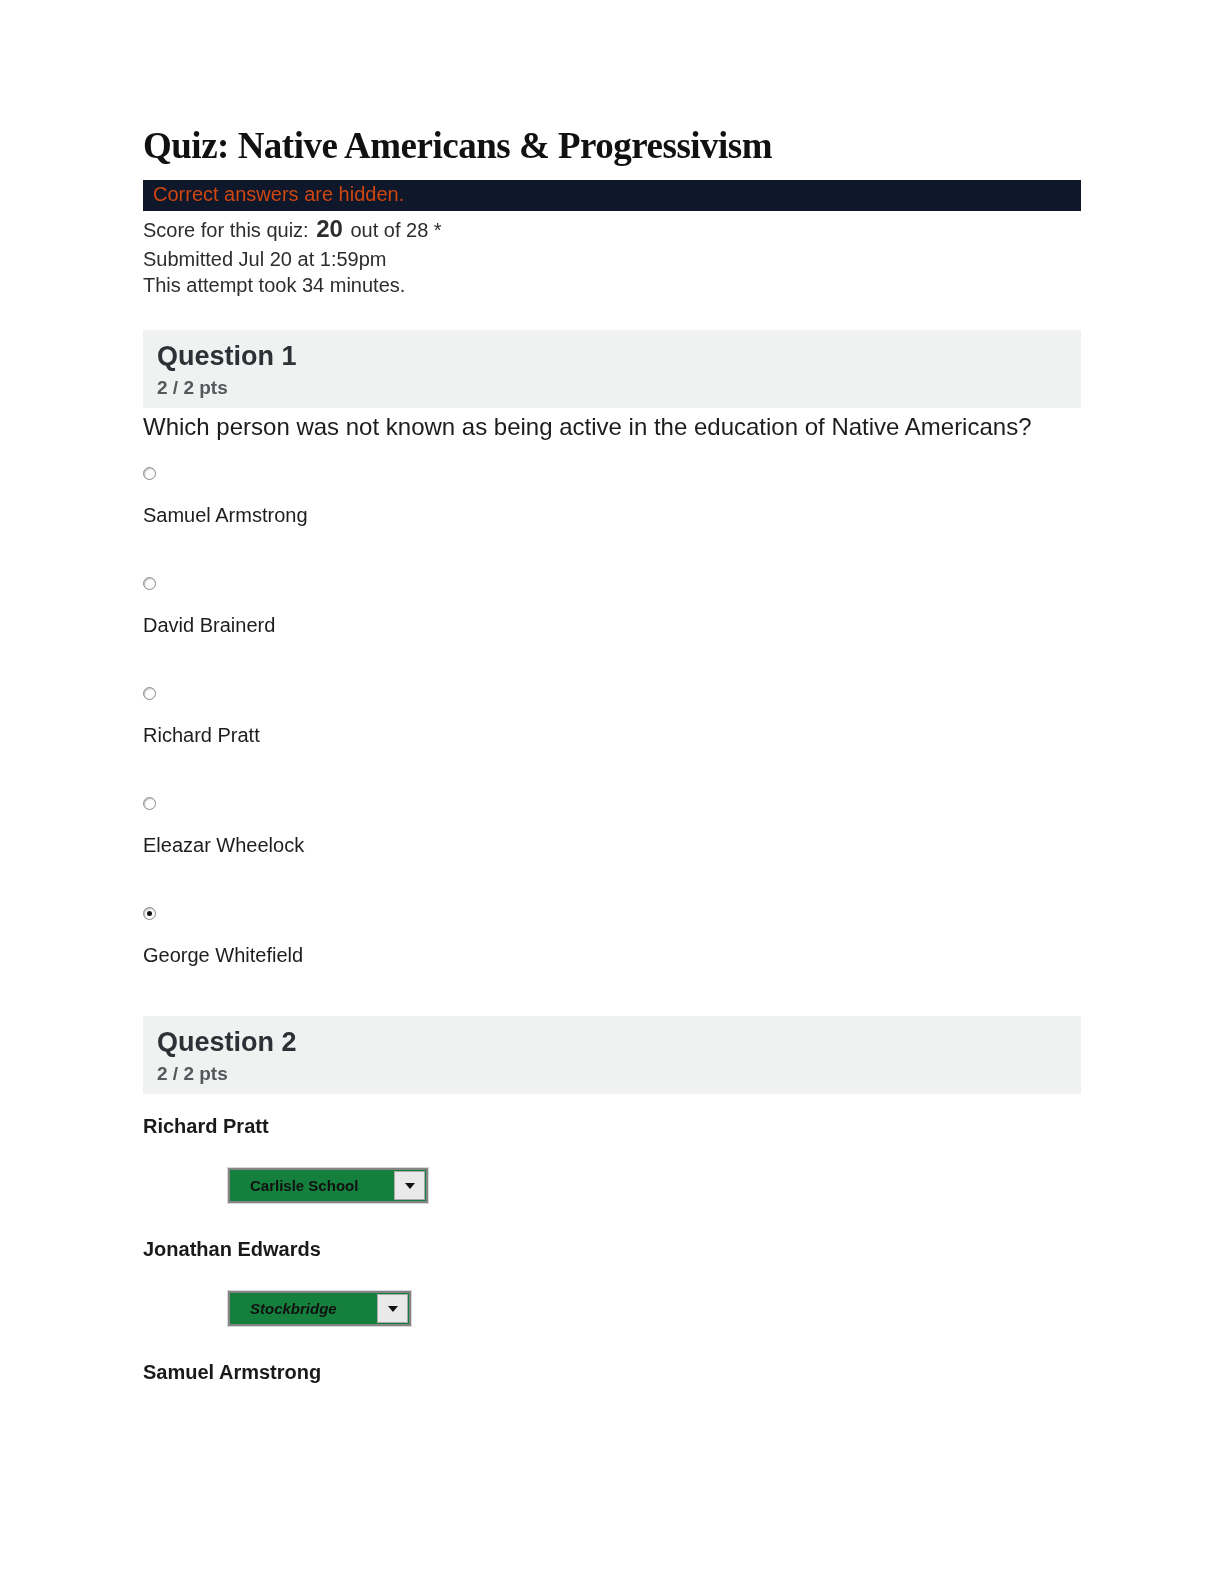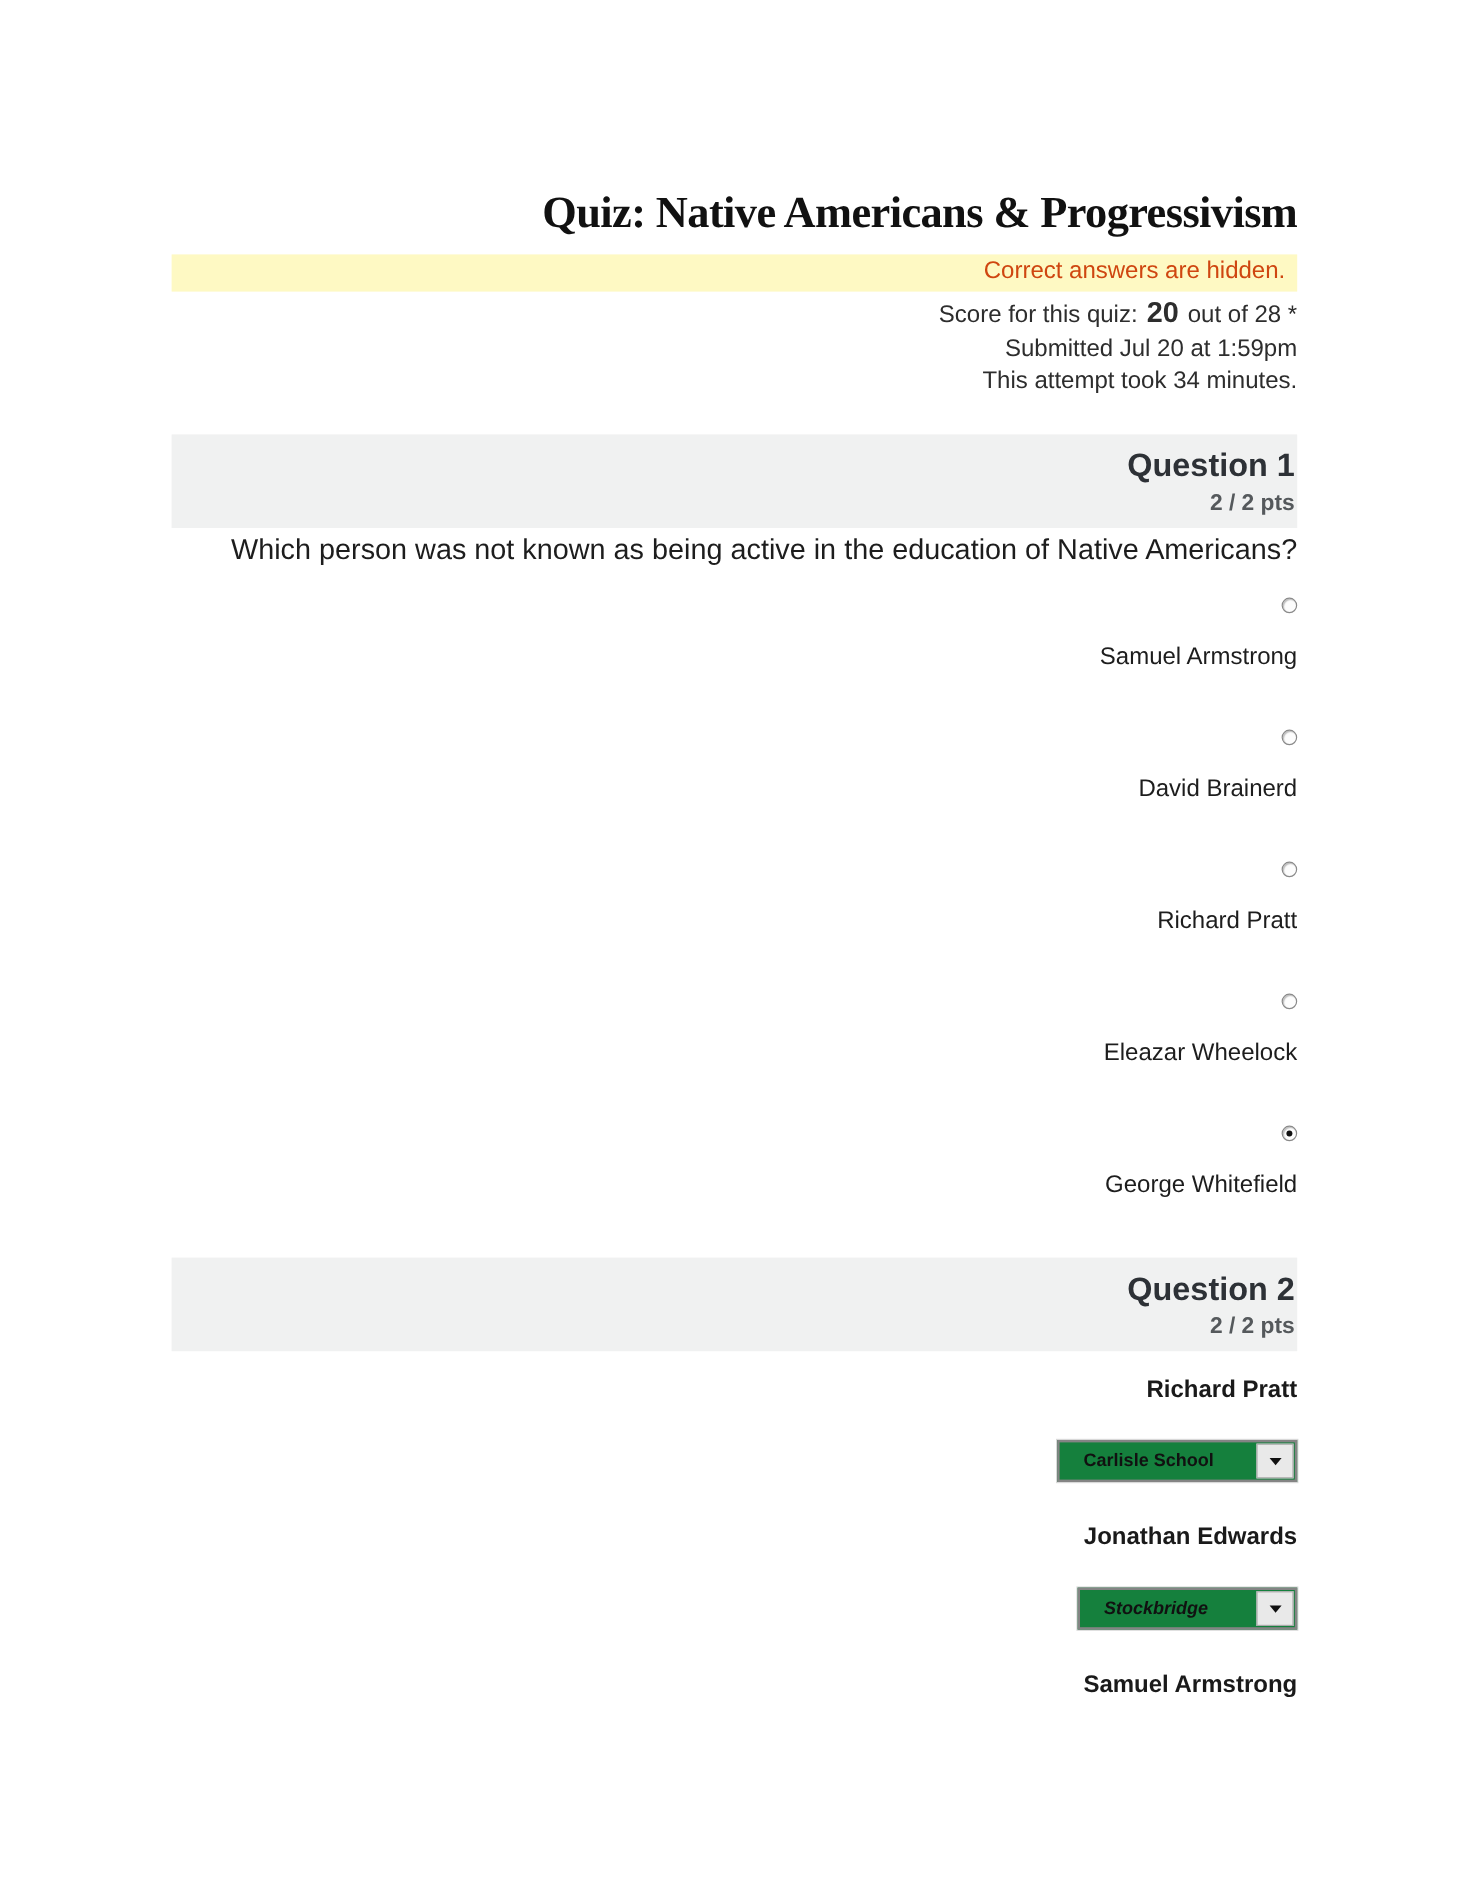--- a/index.html
+++ b/index.html
@@ -7,34 +7,33 @@
   body {
     width: 1224px;
     height: 1584px;
     font-family: "Liberation Sans", sans-serif;
     color: #232323;
     position: relative;
   }
   .page {
     position: absolute;
     left: 143px;
-    top: 156px;
+    top: 124px;
     width: 938px;
-    text-align: right;
   }
   h1.quiz-title {
     font-family: "Liberation Serif", serif;
     font-weight: bold;
     font-size: 37px;
     letter-spacing: -0.5px;
     color: #111111;
     margin-bottom: 13px;
   }
   .banner {
-    background: #fef9c3;
+    background: #0f172a;
     color: #cf4610;
     font-size: 20px;
     padding: 3px 10px 5px 10px;
     margin-bottom: 5px;
   }
   .meta-line {
     font-size: 20px;
     line-height: 26px;
     color: #2d2d2d;
   }

